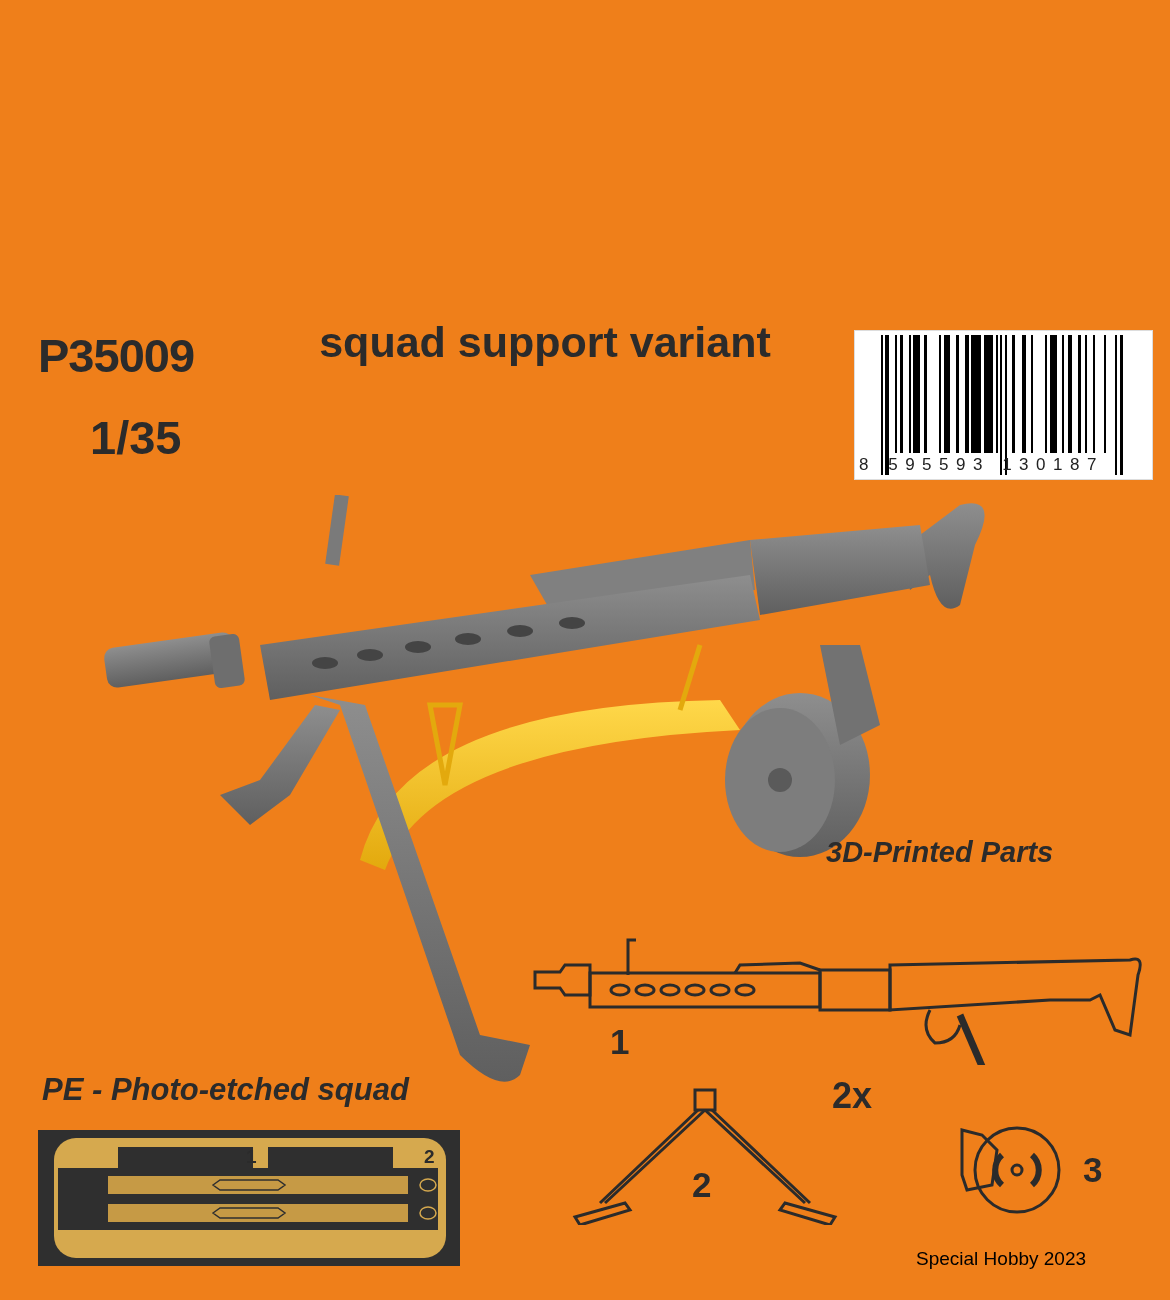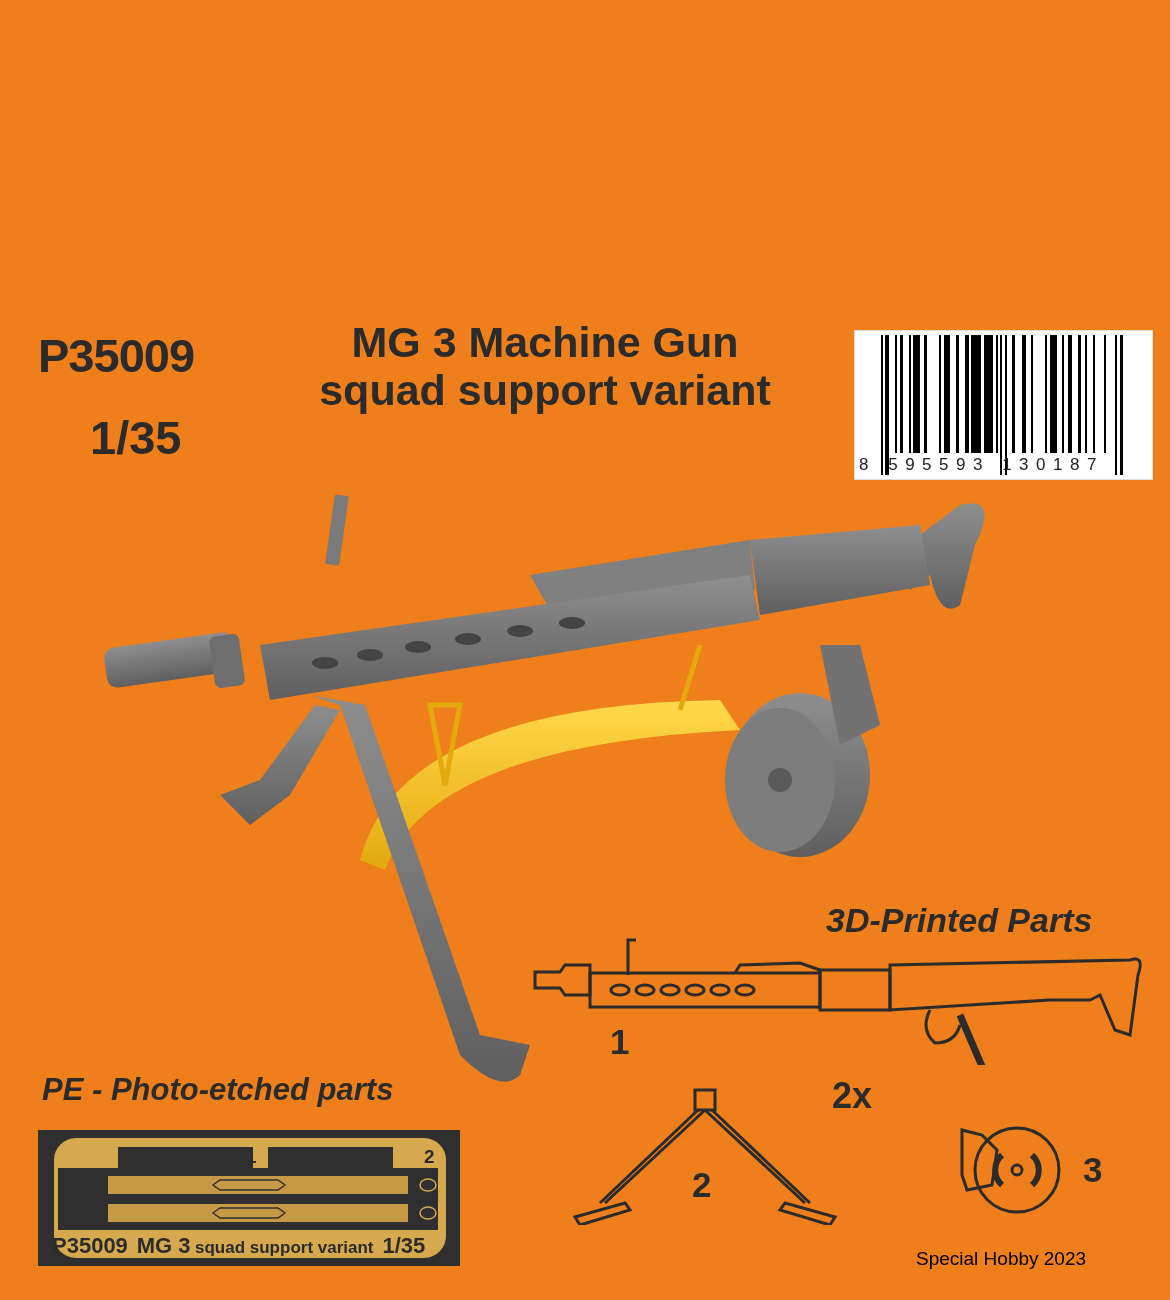--- a/index.html
+++ b/index.html
@@ -4,37 +4,36 @@
 <style>
   html,body{margin:0;padding:0;}
   body{width:1170px;height:1300px;background:#ef7f1a;position:relative;overflow:hidden;font-family:"Liberation Sans",sans-serif;color:#2b2b2b;}
   .abs{position:absolute;}
   .code{left:38px;top:328px;font-size:47px;font-weight:bold;letter-spacing:-1px;}
   .scale{left:90px;top:410px;font-size:47px;font-weight:bold;}
   .title{left:260px;top:318px;width:570px;text-align:center;font-size:43px;font-weight:bold;line-height:48px;}
   .barcode{left:854px;top:330px;width:297px;height:148px;background:#fff;border:1px solid #ddd;}
   .barcode svg{position:absolute;left:0;top:0;}
   .bc-digits{position:absolute;left:4px;bottom:4px;font-size:17px;letter-spacing:7.5px;color:#222;font-family:"Liberation Sans",sans-serif;}
-  .h-3d{left:826px;top:901px;font-size:34px;font-weight:bold;font-style:italic;}
+  .h-3d{left:826px;top:836px;font-size:29px;font-weight:bold;font-style:italic;}
   .h-pe{left:42px;top:1072px;font-size:31px;font-weight:bold;font-style:italic;}
   .lbl{font-size:35px;font-weight:bold;}
   .twox{left:832px;top:1075px;font-size:36px;font-weight:bold;}
   .credit{left:916px;top:1248px;font-size:19px;color:#000000;}
   .pe-fret{left:38px;top:1130px;width:422px;height:136px;background:#2f2f2f;}
   .pe-caption{position:absolute;left:14px;top:103px;font-weight:bold;white-space:nowrap;color:#2b2b2b;}
   .pe-caption .big{font-size:22px;}
   .pe-caption .small{font-size:17px;}
 </style>
 </head>
 <body>
 
 <div class="abs code">P35009</div>
 <div class="abs scale">1/35</div>
 <div class="abs title">
-  <div>MG 3 Machine Gun</div>
   <div>squad support variant</div>
 </div>
 
 <div class="abs barcode">
   <svg width="297" height="148">
     <g fill="#000">
       <rect x="26" y="4" width="2" height="140"></rect>
         <rect x="30" y="4" width="4" height="140"></rect>
       <rect x="40" y="4" width="2" height="118"></rect>
         <rect x="45" y="4" width="3" height="118"></rect>
@@ -155,37 +154,31 @@
   <g fill="none" stroke="#2b2b2b" stroke-width="3">
     <circle cx="65" cy="55" r="42"></circle>
     <path d="M50 40 A20 20 0 0 0 50 70" stroke-width="6"></path>
     <path d="M80 40 A20 20 0 0 1 80 70" stroke-width="6"></path>
     <circle cx="65" cy="55" r="5"></circle>
     <path d="M10 15 L30 20 L45 35 L40 70 L15 75 L10 60 Z"></path>
   </g>
 </svg>
 <div class="abs lbl" style="left:1083px;top:1150px;">3</div>
 
-<div class="abs h-pe">PE - Photo-etched parts</div>
+<div class="abs h-pe">PE - Photo-etched squad</div>
 <div class="abs pe-fret">
   <svg width="422" height="136" style="position:absolute;left:0;top:0;">
     <rect x="16" y="8" width="392" height="120" rx="22" fill="#d6a94e"></rect>
     <rect x="80" y="17" width="135" height="22" fill="#2f2f2f"></rect>
     <rect x="230" y="17" width="125" height="22" fill="#2f2f2f"></rect>
     <rect x="20" y="38" width="380" height="62" fill="#2f2f2f"></rect>
     <rect x="70" y="46" width="300" height="18" fill="#c69a45"></rect>
     <rect x="70" y="74" width="300" height="18" fill="#c69a45"></rect>
     <path d="M175 55 L182 50 L240 50 L247 55 L240 60 L182 60 Z" fill="none" stroke="#2f2f2f" stroke-width="1.5"></path>
     <path d="M175 83 L182 78 L240 78 L247 83 L240 88 L182 88 Z" fill="none" stroke="#2f2f2f" stroke-width="1.5"></path>
     <ellipse cx="390" cy="55" rx="8" ry="6" fill="none" stroke="#d6a94e" stroke-width="1.5"></ellipse>
     <ellipse cx="390" cy="83" rx="8" ry="6" fill="none" stroke="#d6a94e" stroke-width="1.5"></ellipse>
   </svg>
   <div class="abs" style="left:208px;top:16px;font-size:19px;font-weight:bold;">1</div>
   <div class="abs" style="left:386px;top:16px;font-size:19px;font-weight:bold;">2</div>
-  <div class="pe-caption">
-    <span class="big">P35009</span>&nbsp;
-    <span class="big">MG 3</span>
-    <span class="small">squad support variant</span>&nbsp;
-    <span class="big">1/35</span>
-  </div>
 </div>
 
 <div class="abs credit">Special Hobby 2023</div>
 
 </body></html>

